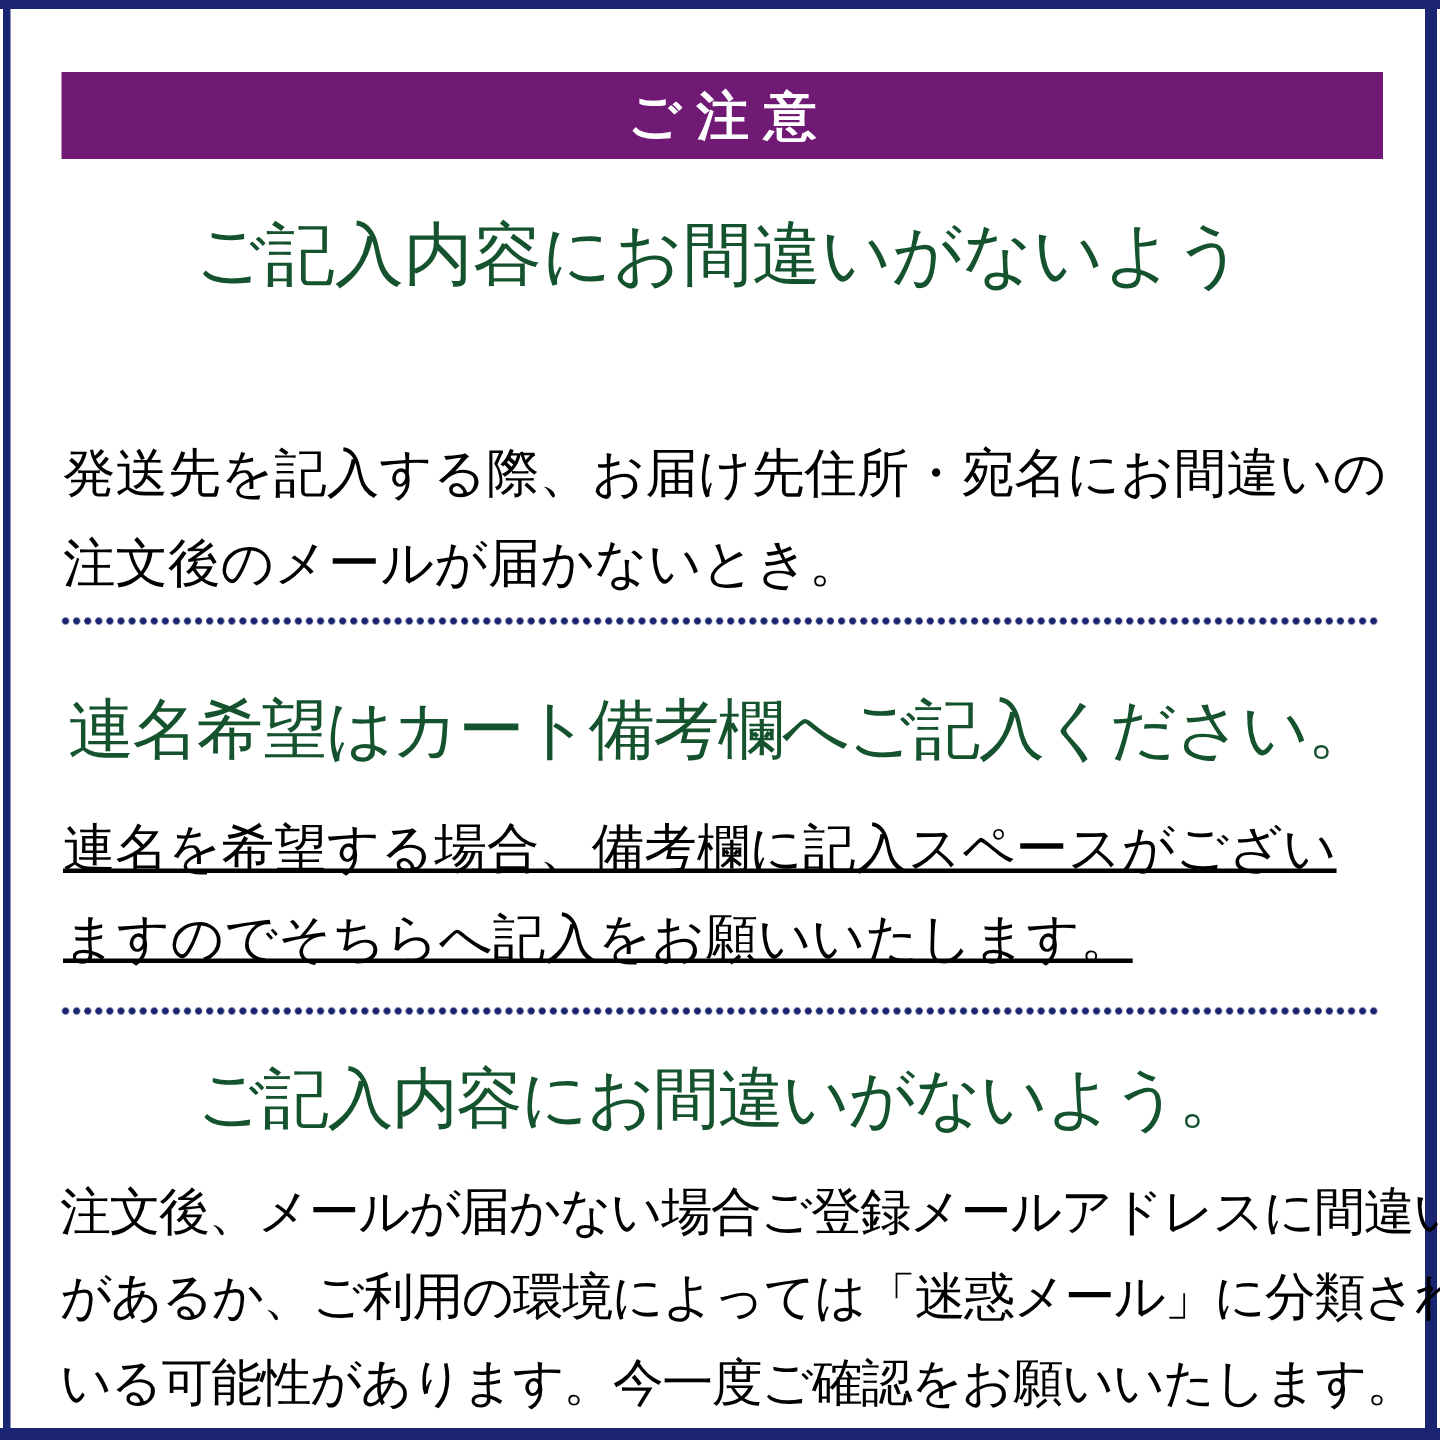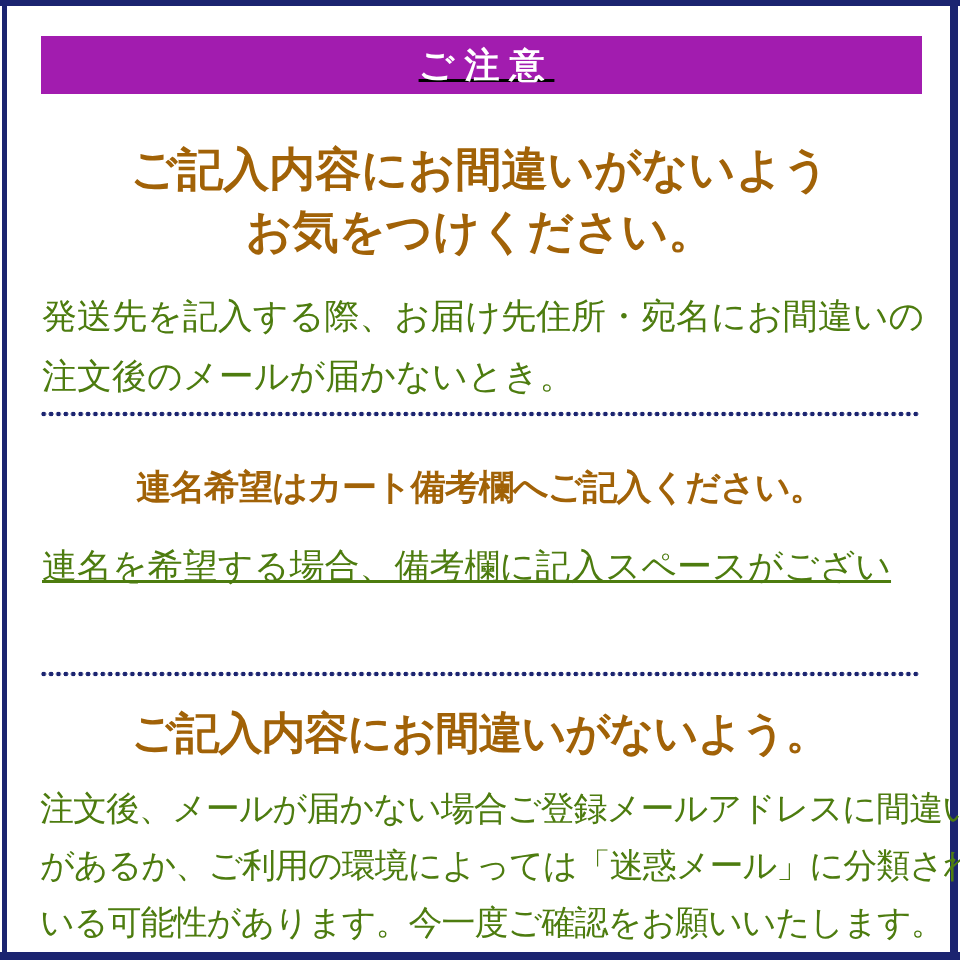--- a/index.html
+++ b/index.html
@@ -17,54 +17,53 @@
   }
   
   .frame-top    { position: absolute; left: 0; top: 0; width: 100%; height: 6px; background: #1b2470; }
   .frame-bottom { position: absolute; left: 0; bottom: 0; width: 100%; height: 8px; background: #1b2470; }
   .frame-left   { position: absolute; left: 2px; top: 0; width: 5px; height: 100%; background: #1b2470; }
   .frame-right  { position: absolute; right: 2px; top: 0; width: 8px; height: 100%; background: #1b2470; }
 
   .banner {
     position: absolute;
     left: 41px;
-    top: 36px;
+    top: 48px;
     width: 881px;
     height: 58px;
-    background: #a21caf;
+    background: #701a75;
     display: flex;
     align-items: center;
     justify-content: center;
-    text-decoration: underline;
   }
   .banner-title {
     color: #ffffff;
     font-size: 35px;
     font-weight: bold;
     letter-spacing: 10px;
     padding-left: 10px; 
     white-space: nowrap;
   }
 
   .heading {
     position: absolute;
     left: 0;
     width: 100%;
     text-align: center;
-    color: #a16207;
-    font-weight: bold;
+    color: #14532d;
+    font-weight: normal;
     white-space: nowrap;
   }
   .heading-1 { top: 138px; font-size: 46px; line-height: 62px; letter-spacing: 0px; }
-  .heading-2 { top: 462px; font-size: 35px; line-height: 50px; letter-spacing: -1px; }
+  .heading-2 { top: 462px; font-size: 44px; line-height: 50px; letter-spacing: -1px; }
   .heading-3 { top: 708px; font-size: 44px; line-height: 50px; letter-spacing: -1px; }
 
   .body-text {
     position: absolute;
-    color: #4d7c0f;
+    color: #000000;
     text-align: left;
     white-space: nowrap;
   }
   .body-1 { left: 42px; top: 286px; font-size: 35px; line-height: 60px; }
   .body-2 { left: 42px; top: 536px; font-size: 35px; line-height: 60px; text-decoration: underline; }
   .body-3 { left: 40px; top: 780px; font-size: 34px; line-height: 57px; letter-spacing: -1px; }
 
   .dotted-divider {
     position: absolute;
     left: 40px;
@@ -87,34 +86,34 @@
   <div class="frame-bottom"></div>
   <div class="frame-left"></div>
   <div class="frame-right"></div>
 
   <div class="banner">
     <span class="banner-title">ご注意</span>
   </div>
 
   <div class="heading heading-1">
     <div>ご記入内容にお間違いがないよう</div>
-    <div>お気をつけください。</div>
   </div>
   <div class="body-text body-1">
     <div>発送先を記入する際、お届け先住所・宛名にお間違いの</div>
     <div>注文後のメールが届かないとき。</div>
   </div>
 
   <div class="dotted-divider divider-1"></div>
 
   <div class="heading heading-2">
     <div>連名希望はカート備考欄へご記入ください。</div>
   </div>
   <div class="body-text body-2">
     <div>連名を希望する場合、備考欄に記入スペースがござい</div>
+    <div>ますのでそちらへ記入をお願いいたします。</div>
   </div>
 
   <div class="dotted-divider divider-2"></div>
 
   <div class="heading heading-3">
     <div>ご記入内容にお間違いがないよう。</div>
   </div>
   <div class="body-text body-3">
     <div>注文後、メールが届かない場合ご登録メールアドレスに間違い</div>
     <div>があるか、ご利用の環境によっては「迷惑メール」に分類されて</div>

